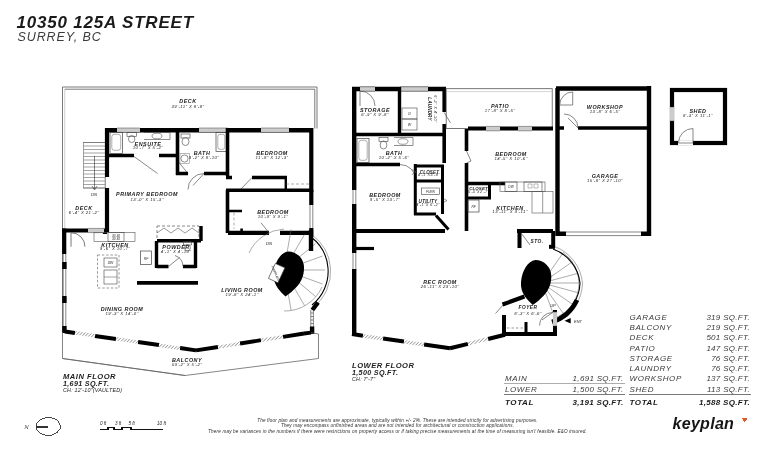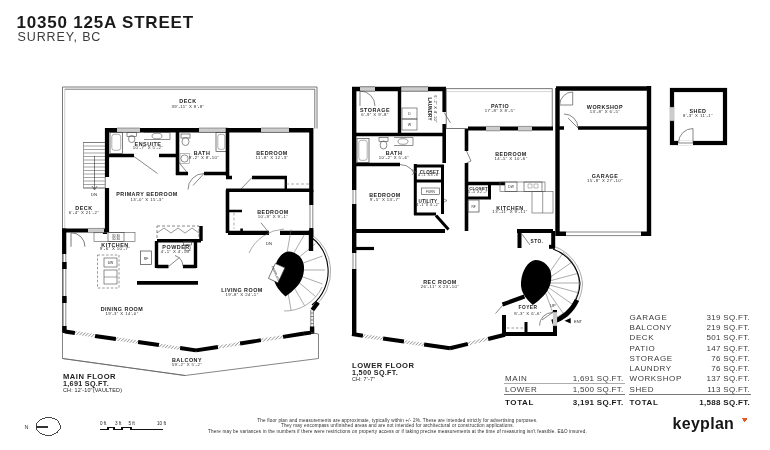--- a/index.html
+++ b/index.html
@@ -1,17 +1,17 @@
 <!DOCTYPE html>
 <html><head>
 <meta charset="utf-8">
 <style>
   html,body{margin:0;padding:0;background:#ffffff;}
   #page{position:relative;width:770px;height:450px;background:#ffffff;overflow:hidden;
-        font-family:"Liberation Sans",sans-serif;}
+        font-family:"Liberation Sans",sans-serif;font-style:italic;}
   svg text{font-family:"Liberation Sans",sans-serif;}
   .room{font-size:5.4px;letter-spacing:0.5px;fill:#1c1c1c;font-weight:bold;text-anchor:middle;}
   .dim{font-size:4.3px;letter-spacing:0.4px;fill:#2a2a2a;text-anchor:middle;}
   .tiny{font-size:4.2px;fill:#2a2a2a;text-anchor:middle;}
 </style>
 </head>
 <body>
 <div id="page">
 <svg width="770" height="450" viewBox="0 0 770 450" shape-rendering="crispEdges">
 <defs>

